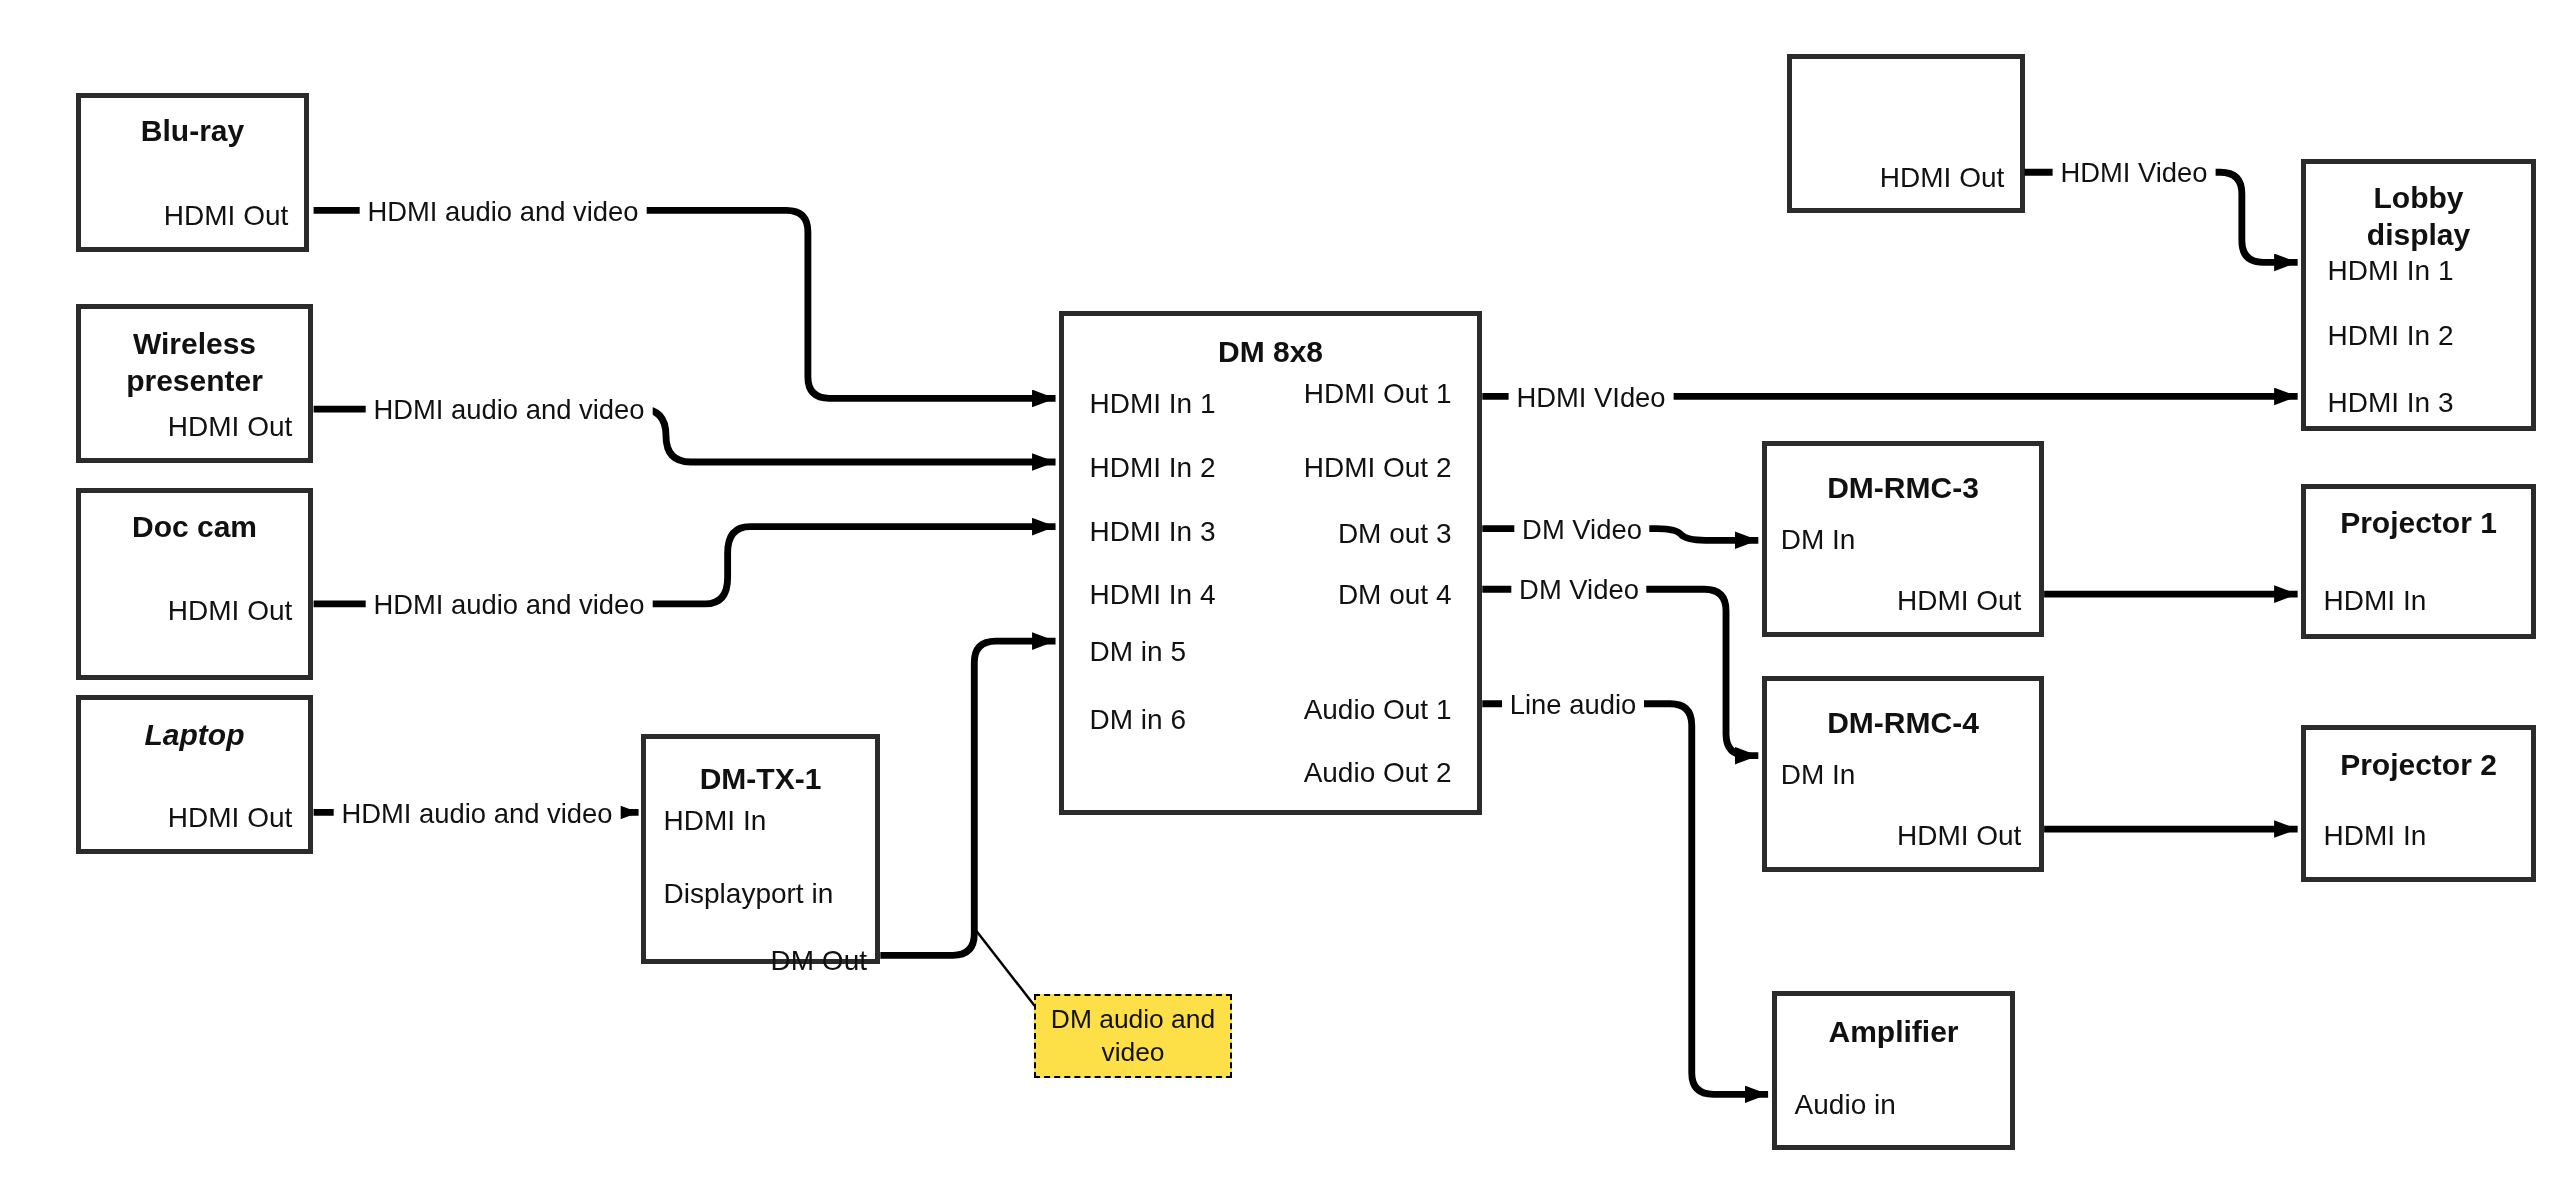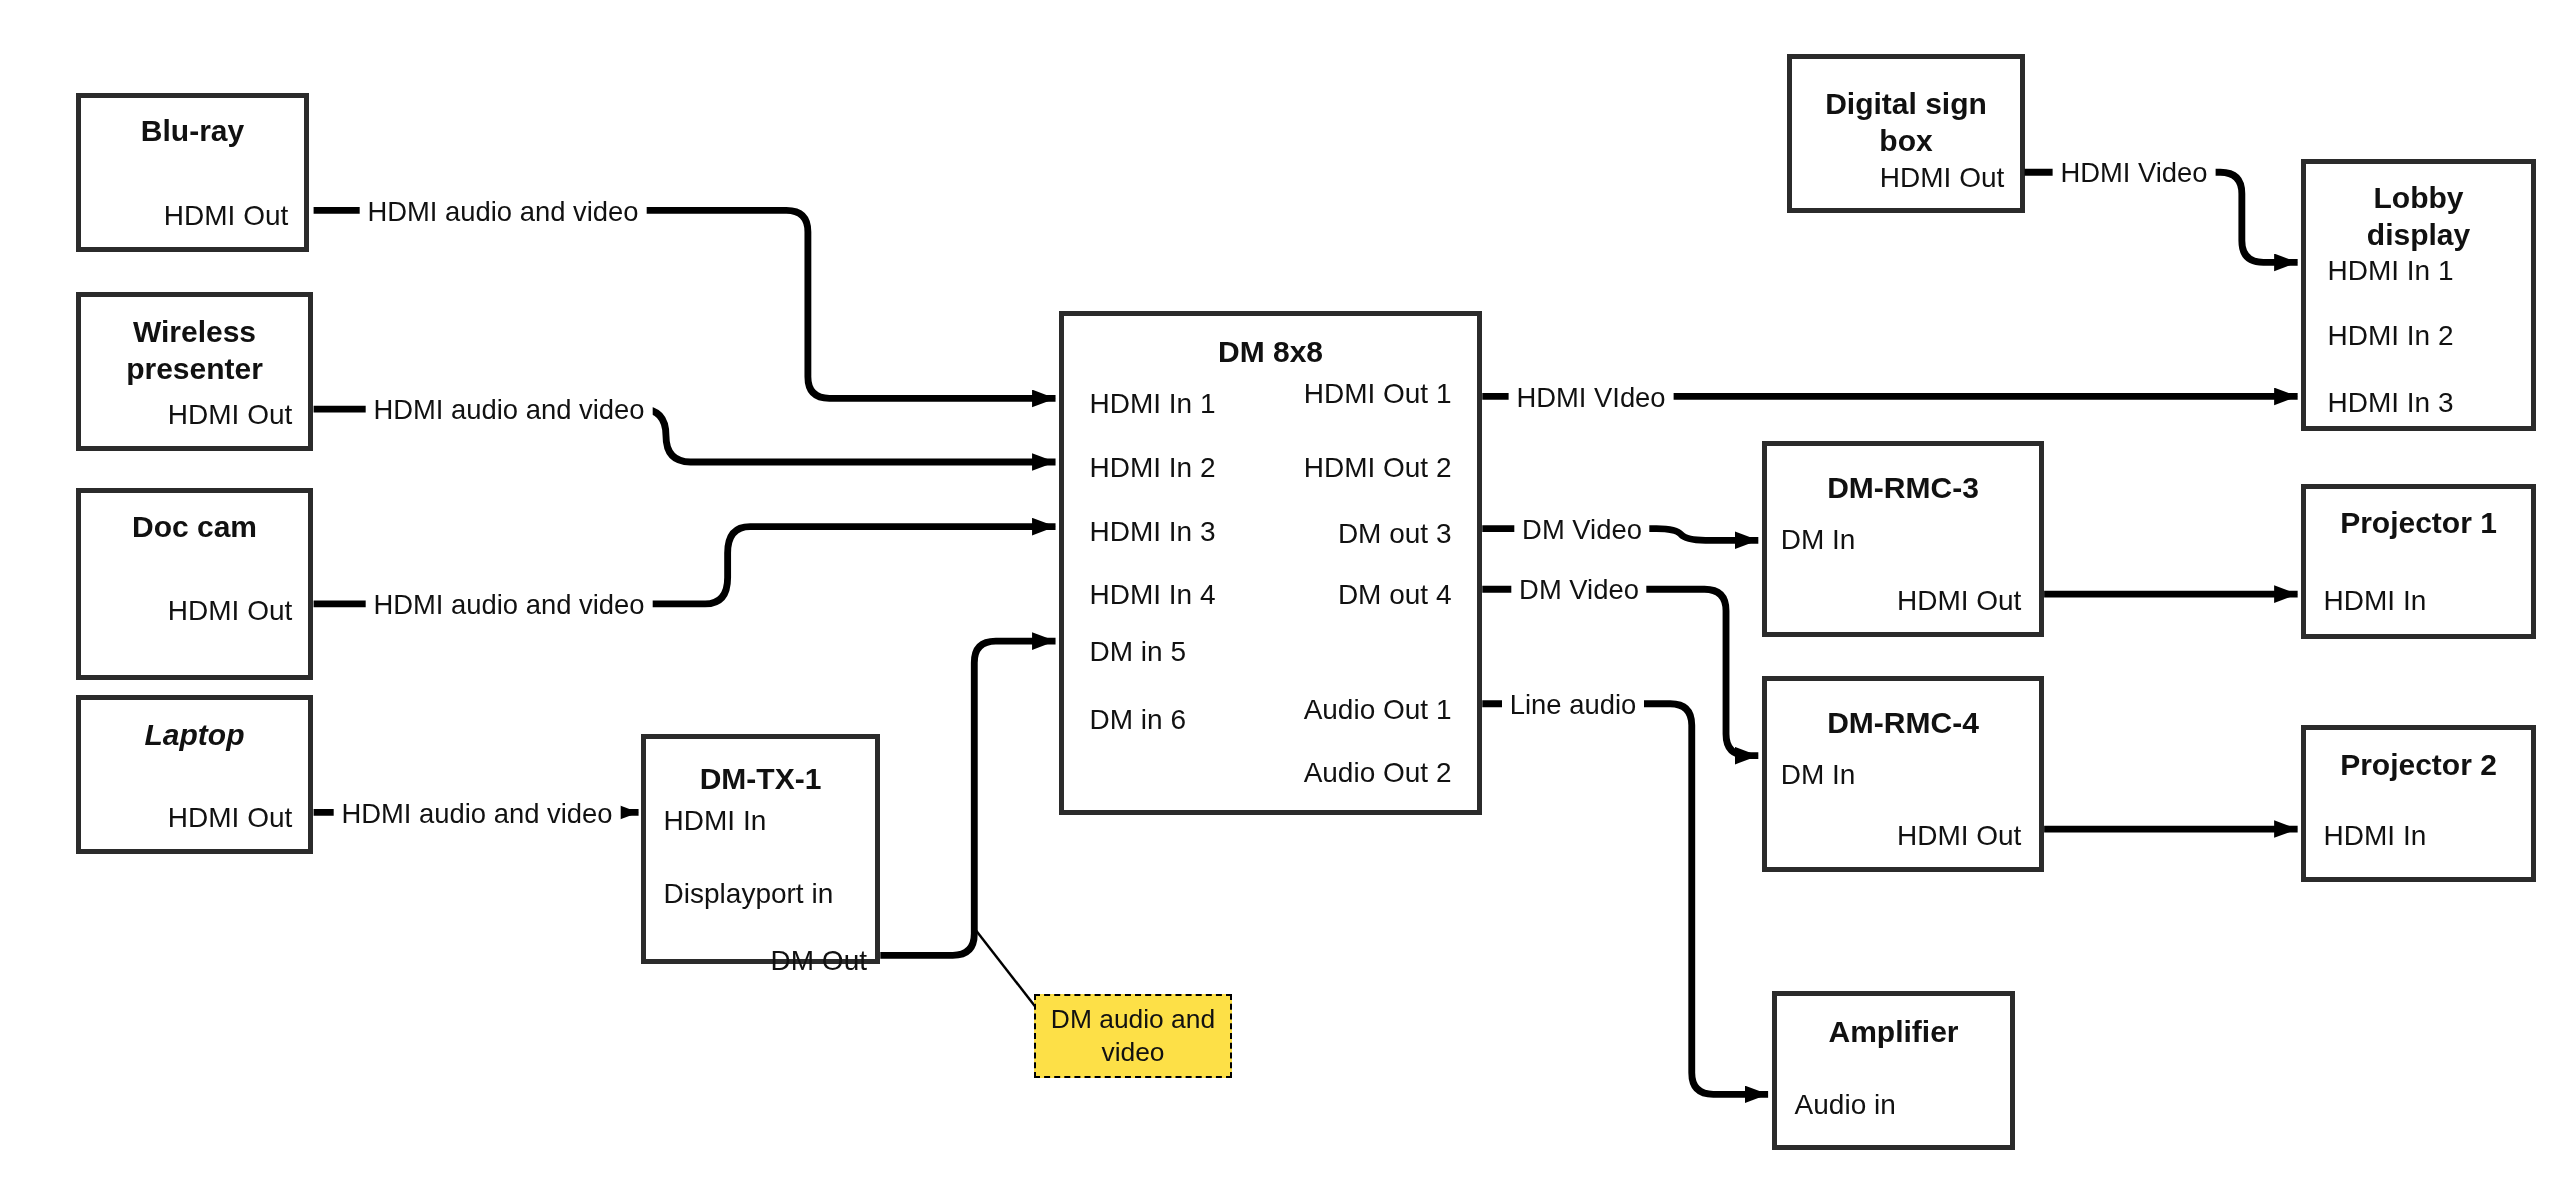--- a/index.html
+++ b/index.html
@@ -43,21 +43,21 @@
     </g>
     <path d="M 997 951 L 1057 1028" stroke="#000" stroke-width="2.5" fill="none"></path>
   </svg>
 
   <div class="note" id="note-box" style="left:1034px;top:994px;width:198px;height:84px;">DM audio and video</div>
 
 <div class="node" style="left: 76px; top: 93px; width: 233px; height: 159px;">
       <div class="node-title" style="top: 13.7px;">Blu-ray</div>
       <div class="port right" style="top: 117px; right: 15.7px;">HDMI Out</div>
     </div>
-    <div class="node" style="left: 76px; top: 292px; width: 237px; height: 159px;">
+    <div class="node" style="left: 76px; top: 304px; width: 237px; height: 159px;">
       <div class="node-title" style="top: 15.7px; max-width: 225px;">Wireless presenter</div>
       <div class="port right" style="top: 117px; right: 15.7px;">HDMI Out</div>
     </div>
     <div class="node" style="left: 76px; top: 488px; width: 237px; height: 192px;">
       <div class="node-title" style="top: 14.7px;">Doc cam</div>
       <div class="port right" style="top: 117px; right: 15.7px;">HDMI Out</div>
     </div>
     <div class="node" style="left: 76px; top: 695px; width: 237px; height: 159px;">
       <div class="node-title" style="top: 15.7px; font-style: italic;">Laptop</div>
       <div class="port right" style="top: 117px; right: 15.7px;">HDMI Out</div>
@@ -77,21 +77,20 @@
       <div class="port left" style="top: 335px; left: 25.5px;">DM in 5</div>
       <div class="port left" style="top: 403px; left: 25.5px;">DM in 6</div>
       <div class="port right" style="top: 77px; right: 25.5px;">HDMI Out 1</div>
       <div class="port right" style="top: 151px; right: 25.5px;">HDMI Out 2</div>
       <div class="port right" style="top: 217px; right: 25.5px;">DM out 3</div>
       <div class="port right" style="top: 278px; right: 25.5px;">DM out 4</div>
       <div class="port right" style="top: 393px; right: 25.5px;">Audio Out 1</div>
       <div class="port right" style="top: 456px; right: 25.5px;">Audio Out 2</div>
     </div>
     <div class="node" style="left: 1787px; top: 54px; width: 238px; height: 159px;">
-      <div class="node-title" style="top: 25.5px; max-width: 196px;">Digital sign box</div>
       <div class="port right" style="top: 118px; right: 15.7px;">HDMI Out</div>
     </div>
     <div class="node" style="left: 2301px; top: 159px; width: 235px; height: 272px;">
       <div class="node-title" style="top: 14.7px; max-width: 147px;">Lobby display</div>
       <div class="port left" style="top: 106px; left: 21.5px;">HDMI In 1</div>
       <div class="port left" style="top: 171px; left: 21.5px;">HDMI In 2</div>
       <div class="port left" style="top: 238px; left: 21.5px;">HDMI In 3</div>
     </div>
     <div class="node" style="left: 1762px; top: 441px; width: 282px; height: 196px;">
       <div class="node-title" style="top: 22.5px;">DM-RMC-3</div>

